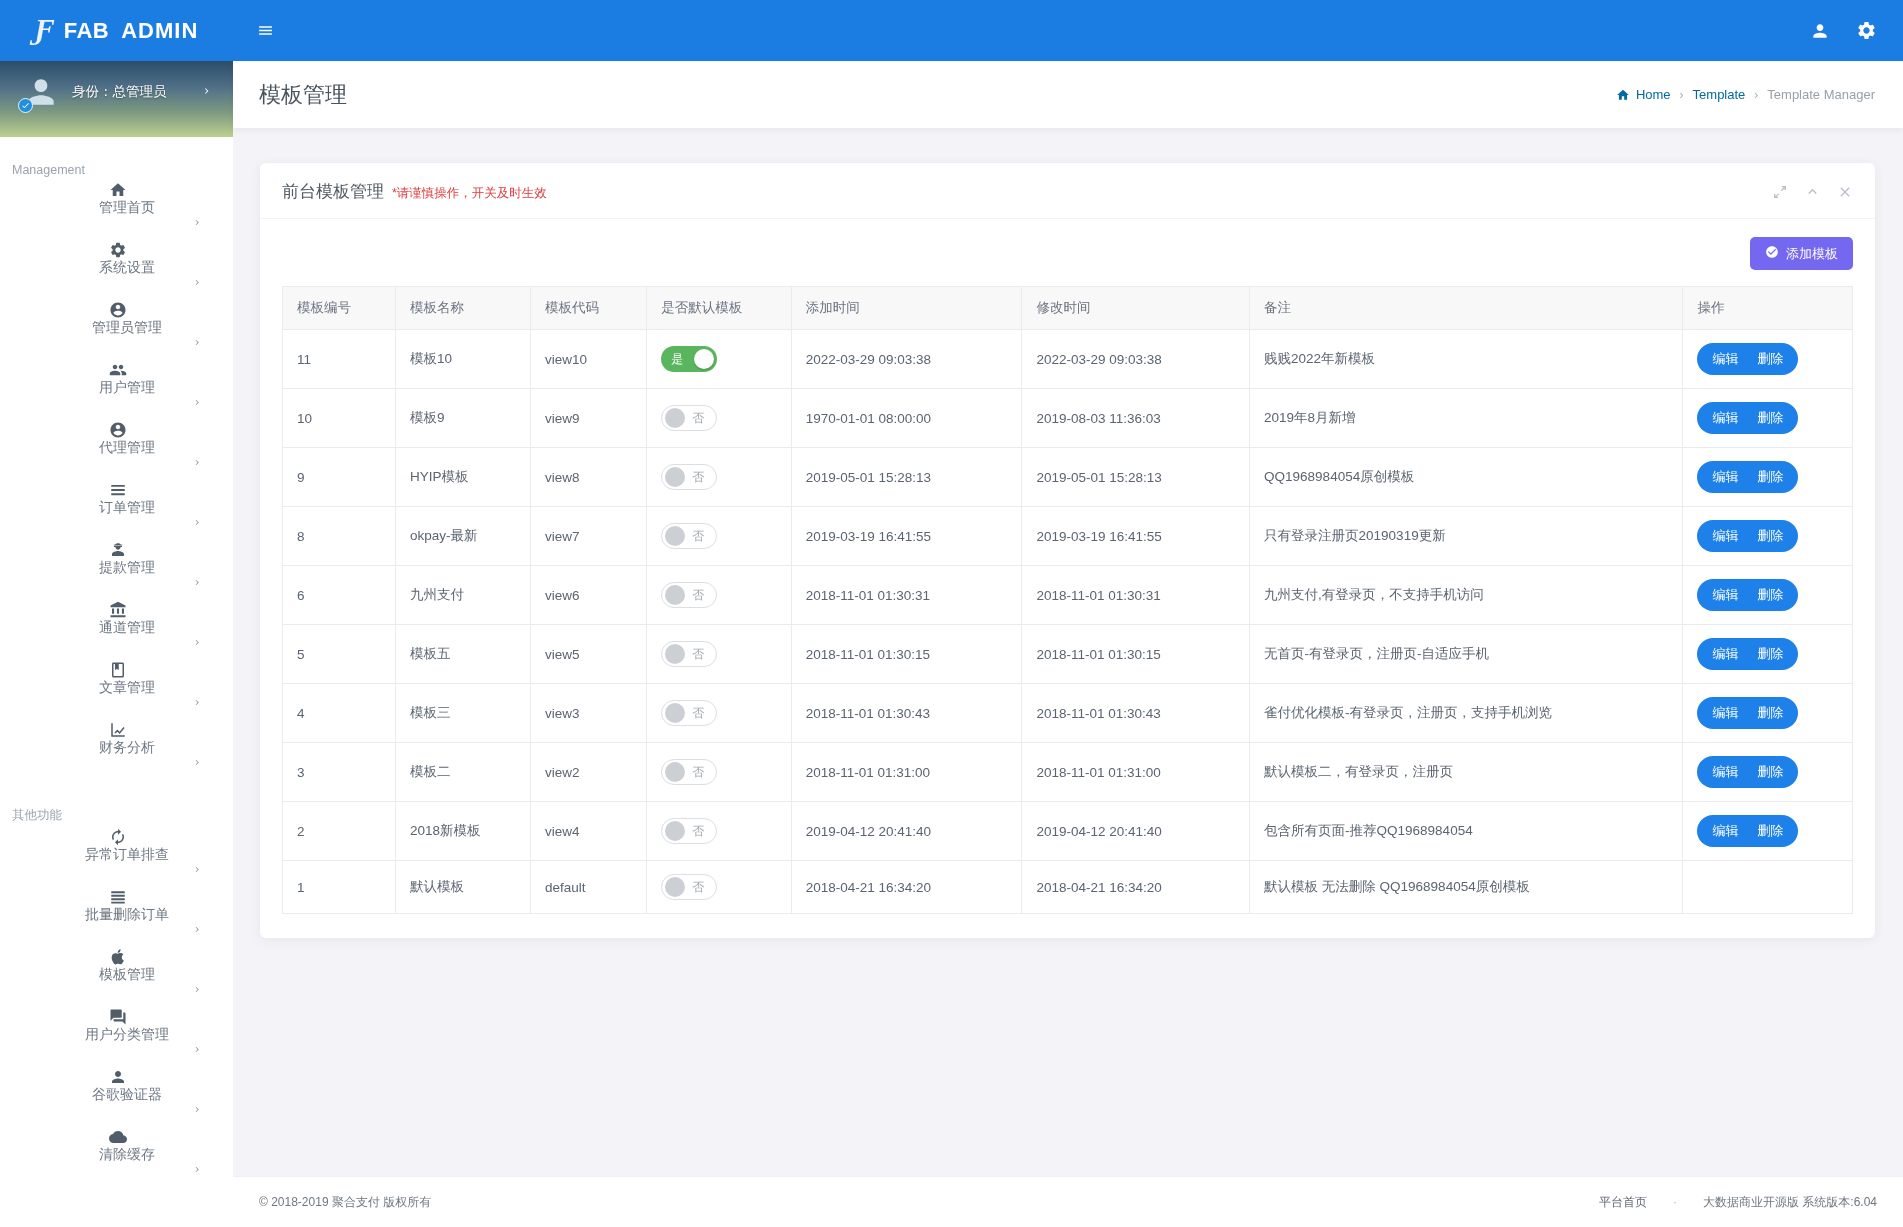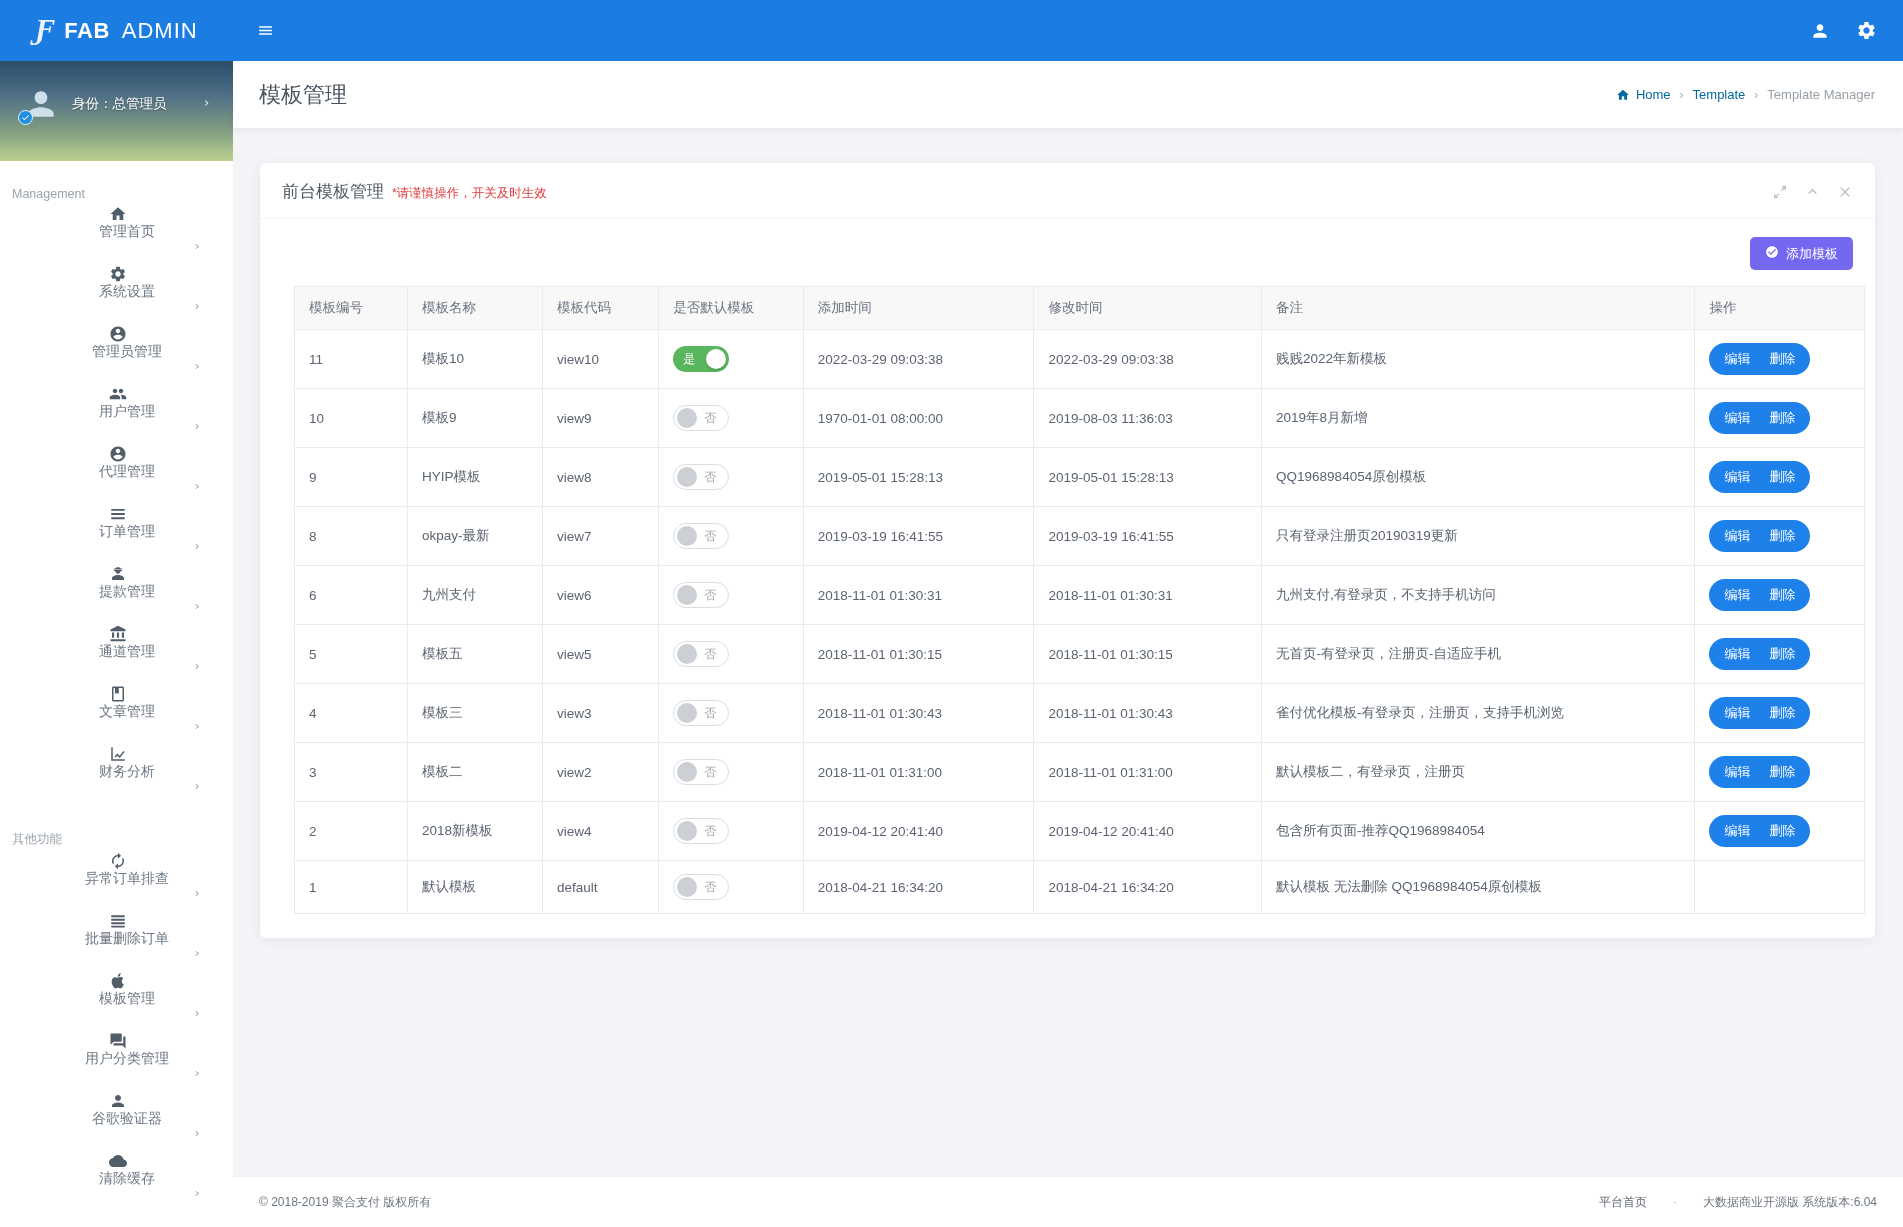--- a/index.html
+++ b/index.html
@@ -5,32 +5,32 @@
   * { box-sizing: border-box; margin: 0; padding: 0; }
   html,body { width:1903px; height:1227px; overflow:hidden;
     font-family:"Liberation Sans","DejaVu Sans",sans-serif; background:#f4f4f8; }
 
   
   .topbar { height:61px; background:#1b7ce2; display:flex; align-items:center; color:#fff; }
   .brand { width:233px; height:100%; display:flex; align-items:center; justify-content:center; gap:9px; }
   .logo-mark { font-family:"Liberation Serif","DejaVu Serif",serif; font-style:italic; font-weight:bold;
     font-size:30px; line-height:1; color:#eef4fb; transform:translateY(-2px); }
   .brand-bold { font-size:22px; font-weight:700; letter-spacing:.5px; }
-  .brand-light { font-size:22px; font-weight:400; letter-spacing:1px; margin-left:3px; }
+  .brand-light { font-size:22px; font-weight:700; letter-spacing:1px; margin-left:3px; }
   .hamburger { margin-left:24px; cursor:pointer; display:flex; align-items:center; color:#fff; }
   .topbar-right { margin-left:auto; display:flex; align-items:center; gap:26px; padding-right:26px; }
   .topbar-icon { color:#fff; cursor:pointer; display:flex; align-items:center; }
 
   
   .app { display:flex; height:1166px; }
   .sidebar { width:233px; background:#fff; box-shadow:1px 0 4px rgba(0,0,0,.04); overflow:hidden; flex:none; }
   .main { flex:1; display:flex; flex-direction:column; min-width:0; }
 
   
-  .user-panel { height:100px; position:relative; display:flex; align-items:center; padding:0 20px 14px 22px;
+  .user-panel { height:76px; position:relative; display:flex; align-items:center; padding:0 20px 14px 22px;
     background:linear-gradient(180deg,#2c4d68 0%,#4f6f87 34%,#7e9a80 68%,#bcd18f 100%); }
   .avatar-wrap { position:relative; width:38px; height:38px; flex:none; }
   .avatar-wrap .avatar-person { color:#cfe0ea; }
   .avatar-badge { position:absolute; left:-4px; bottom:-2px; width:15px; height:15px; border-radius:50%;
     background:#1f8fe0; border:1.5px solid #eaf3fa; display:flex; align-items:center; justify-content:center; color:#fff; }
   .user-label { color:#fff; font-size:13.5px; margin-left:12px; text-shadow:0 1px 2px rgba(0,0,0,.35); }
   .user-chevron { margin-left:auto; color:#f0f5f8; }
 
   .nav-section-label { color:#9aa3ac; font-size:12.5px; padding:26px 12px 4px 12px; }
   .nav-item { height:60px; display:flex; align-items:center; padding:0 30px 0 32px; cursor:pointer; color:#6d7783;flex-direction:column; }
@@ -56,21 +56,21 @@
   .card-tools { margin-left:auto; display:flex; align-items:center; gap:16px; }
   .tool { color:#b9bfc9; cursor:pointer; display:flex; align-items:center; }
 
   .card-body { padding:18px 22px 24px 22px; }
   .add-row { display:flex; justify-content:flex-end; margin-bottom:16px; }
   .add-btn { background:#7568f0; color:#fff; border:none; border-radius:5px; height:33px;
     padding:16px 15px; font-size:13px; display:flex; align-items:center; gap:7px; cursor:pointer;
     font-family:inherit; }
 
   
-  table { width:100%; border-collapse:collapse; table-layout:fixed;margin-left:12px; }
+  table { width:100%; border-collapse:collapse; table-layout:fixed; }
   th, td { border:1px solid #e9ebef; text-align:left; font-weight:400; }
   th { background:#f8f8f9; color:#6b7380; font-size:13.5px; padding:12px 14px; }
   td { color:#5b6470; font-size:13.5px; padding:13px 14px; overflow:hidden; white-space:nowrap; }
 
   .toggle { width:56px; height:26px; border-radius:13px; display:flex; align-items:center; cursor:pointer; }
   .toggle.on { background:#59b65e; justify-content:space-between; padding:0 3px 0 10px; }
   .toggle.on .toggle-label { color:#fff; font-size:12px; }
   .toggle.on .toggle-knob { width:20px; height:20px; background:#fff; border-radius:50%; box-shadow:0 1px 2px rgba(0,0,0,.2); }
   .toggle.off { background:#fff; border:1px solid #dcdee2; justify-content:space-between; padding:0 12px 0 3px; }
   .toggle.off .toggle-label { color:#a4a9b0; font-size:12px; }

